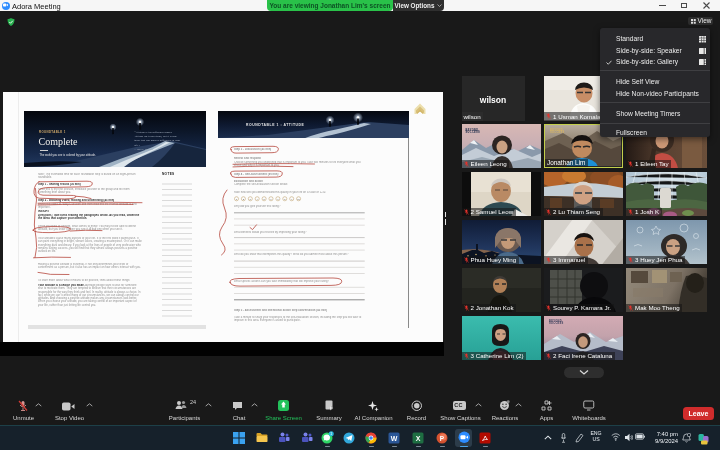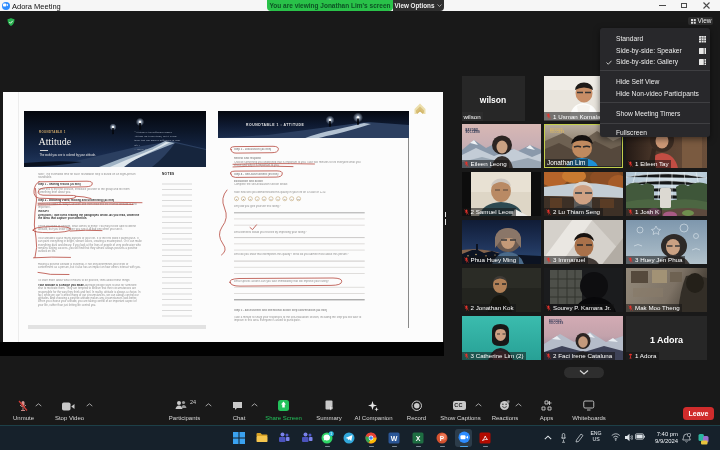--- a/index.html
+++ b/index.html
@@ -99,21 +99,21 @@
       <circle cx="89" cy="16" r="3.6" fill="url(#glow1)"></circle>
       <circle cx="116" cy="11" r="4.2" fill="url(#glow1)"></circle>
       <circle cx="89" cy="16" r="1.1" fill="#fff"></circle>
       <circle cx="116" cy="11" r="1.2" fill="#fff"></circle>
       <path d="M88.3 17 l1.4 0 l0.3 6 l-1.9 0.2 Z" fill="#05080f"></path>
       <path d="M115.2 12 l1.6 0 l0.4 6.5 l-2.1 0.2 Z" fill="#05080f"></path>
     </svg>
   </div>
 
   <div class="abs" style="left:39px;top:129.8px;font-size:2.9px;font-weight:bold;letter-spacing:0.35px;color:#cfa86a;">ROUNDTABLE 1</div>
-  <div class="abs" style="left:38.5px;top:136px;font-size:10px;color:#f5f3ee;font-family:'Liberation Serif',serif;">Attitude</div>
+  <div class="abs" style="left:38.5px;top:136px;font-size:10px;color:#f5f3ee;font-family:'Liberation Serif',serif;">Complete</div>
   <div class="abs" style="left:39.5px;top:150px;width:8px;height:0.8px;background:#cfcfcf;"></div>
   <div class="abs" style="left:39.5px;top:152.5px;font-size:2.8px;color:#e8e8e8;">The world you see is colored by your attitude.</div>
   <div class="abs" style="left:134px;top:130px;width:47px;font-size:2.9px;line-height:1.45;color:#aab4c4;font-family:'Liberation Serif',serif;font-style:italic;">“Attitude is the difference maker. Attitude isn’t everything, but it is one thing that can make a difference in your life.”<br><span style="font-size:2.4px;color:#9aa6b5;">— John C. Maxwell</span></div>
 
   <div class="abs" style="left:218px;top:110.5px;width:191px;height:27.5px;overflow:hidden;">
     <svg width="191" height="27.5" viewBox="0 0 191 27.5">
       <defs>
         <linearGradient id="sky2" x1="0" y1="0" x2="0" y2="1">
           <stop offset="0" stop-color="#05080f"></stop>
             <stop offset="0.5" stop-color="#0e1930"></stop>
@@ -607,26 +607,20 @@
       <path d="M28 44.5 Q30 36 39 35 Q48 36 50 44.5 Z" fill="#2e2a30"></path>
     </svg>
     <div class="bs" style="left:5px;top:5px;color:#3a3f5c;">BEYOND<br>SUCCESS</div>
     <div class="lbl"><svg class="mic" viewBox="0 0 10 12">
           <rect x="3.2" y="1" width="3.6" height="6" rx="1.8" fill="#e8322c"></rect>
           <path d="M1.5 6 q3.5 4.5 7 0 M5 9 v2.2" stroke="#e8322c" stroke-width="1" fill="none"></path>
           <path d="M1 1 L9 11" stroke="#e8322c" stroke-width="1.2"></path>
         </svg>2 Faci Irene Cataluna</div>
   </div>
 
-  <div class="tile" style="left:626px;top:315.5px;width:81px;height:44.5px;background:#272727;">
-    <div class="bigname" style="top:19px;font-size:9px;">1 Adora</div>
-    <div class="lbl"><svg class="mic" viewBox="0 0 10 12">
-          <path d="M2 2 Q5 0.5 8 2 L7 5 Q5 4.2 3 5 Z M4.2 4.8 h1.6 v5 h-1.6 z M3 9.5 h4 v1.5 h-4 z" fill="#e8322c"></path>
-        </svg>1 Adora</div>
-  </div>
 
   <div class="abs" style="left:564px;top:367px;width:40px;height:11px;background:#2e2e2e;border-radius:5.5px;">
     <svg style="position:absolute;left:15px;top:3px;" width="10" height="5" viewBox="0 0 10 5">
         <path d="M1 0.5 L5 4 L9 0.5" stroke="#d8d8d8" stroke-width="1.3" fill="none"></path>
       </svg>
   </div>
 
   <div class="abs" style="left:688px;top:16.5px;width:25px;height:8.5px;background:#2d2d2d;border-radius:2px;">
     <svg style="position:absolute;left:2.5px;top:2px;" width="5" height="5" viewBox="0 0 10 10">
         <rect x="0" y="0" width="4" height="4" fill="#ddd"></rect>

